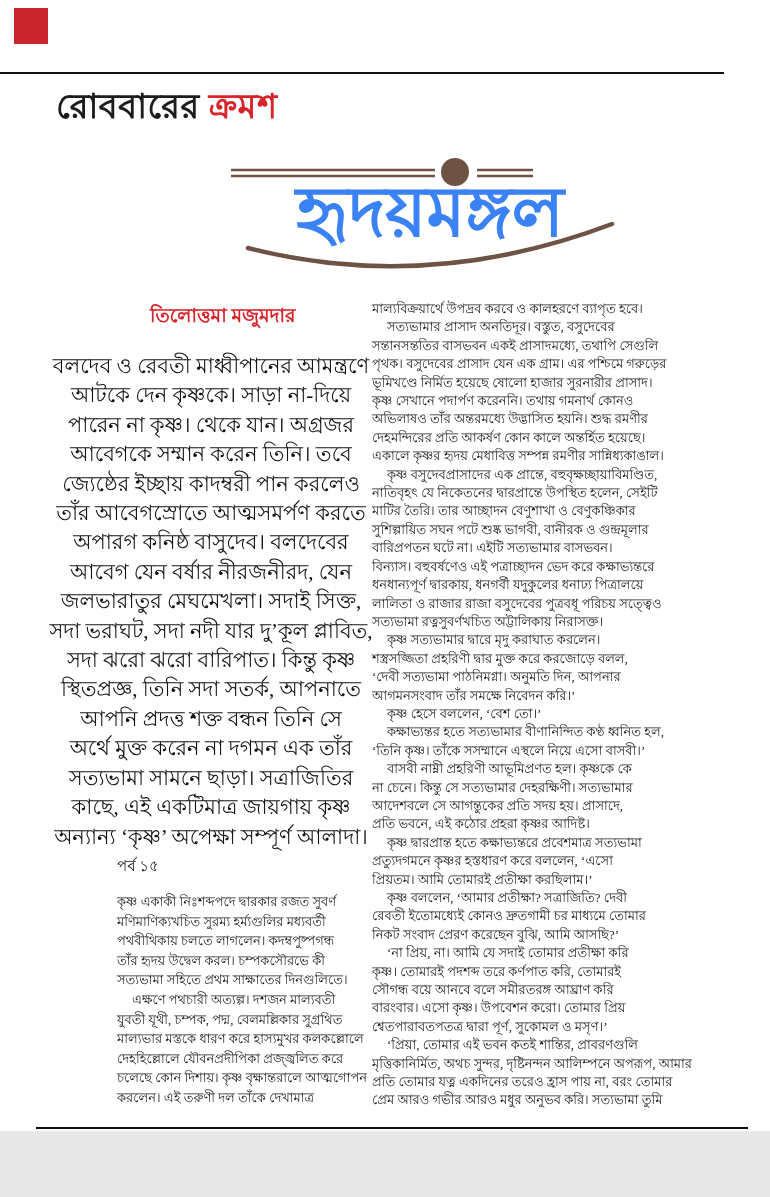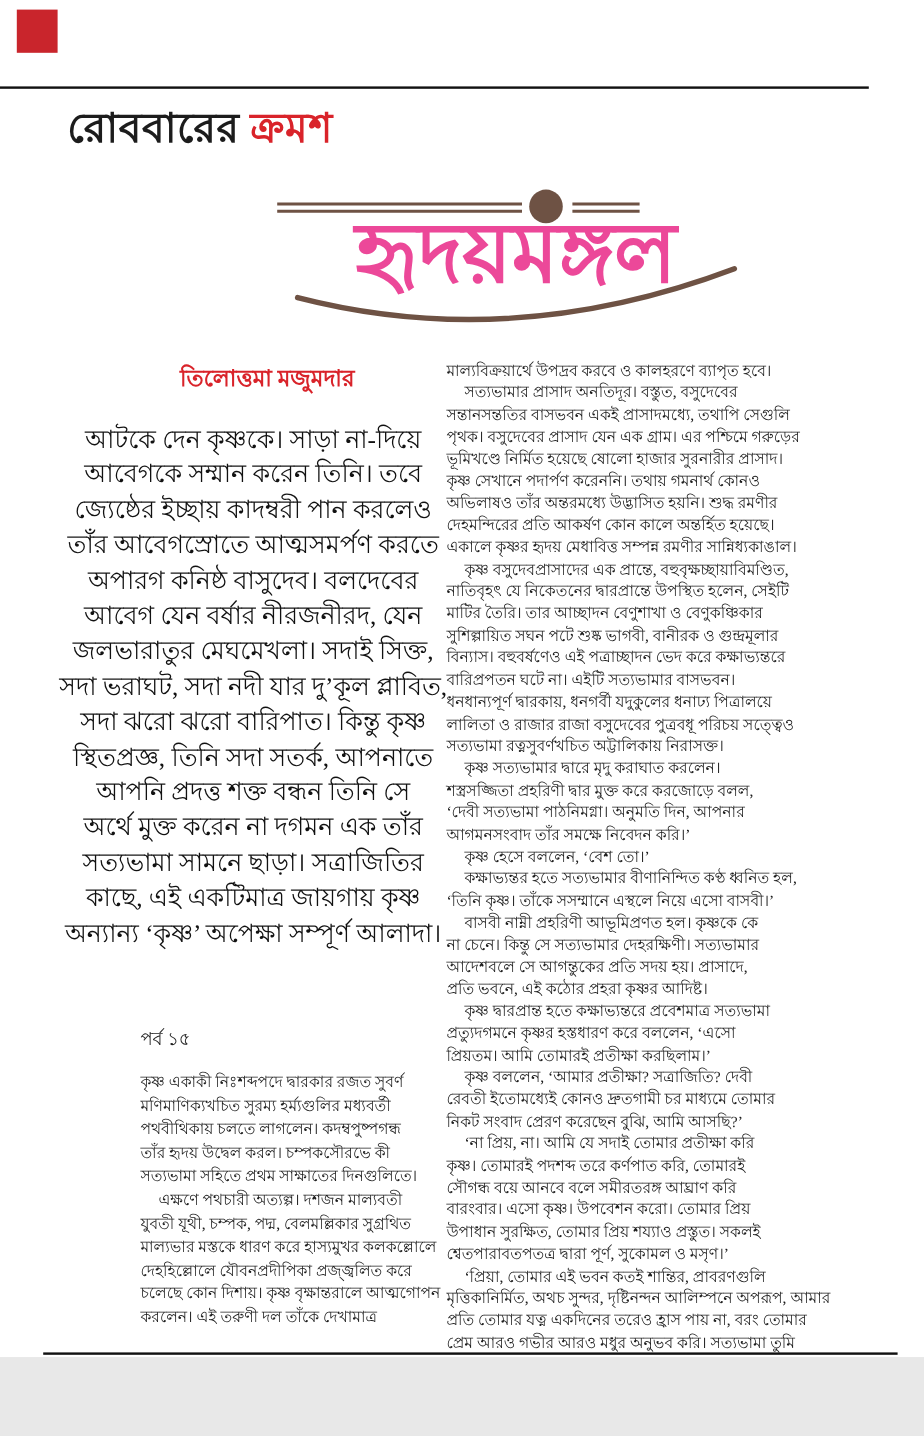--- a/index.html
+++ b/index.html
@@ -60,27 +60,29 @@
     <svg class="title-svg" width="500" height="155" viewBox="0 0 500 155">
       <g stroke="#6e5244" fill="none" stroke-width="2.6">
         <line x1="96" y1="18" x2="300" y2="18"></line>
         <line x1="96" y1="24" x2="300" y2="24"></line>
         <line x1="342" y1="18" x2="398" y2="18"></line>
         <line x1="342" y1="24" x2="398" y2="24"></line>
       </g>
       <circle cx="320" cy="20" r="14" fill="#6e5244"></circle>
       <path d="M 113 96 Q 292 142 477 72" stroke="#6e5244" stroke-width="4.5" fill="none" stroke-linecap="round"></path>
     </svg>
-    <div class="title-text" style="color: #ec4899;">হৃদয়মঙ্গল</div>
+    <div class="title-text" style="color: #3b82f6;">হৃদয়মঙ্গল</div>
   </div>
 
   <div class="author" style="color: rgb(217, 35, 42);">তিলোত্তমা মজুমদার</div>
 
   <div class="lead">
+      <div>বলদেব ও রেবতী মাধ্বীপানের আমন্ত্রণে</div>
       <div>আটকে দেন কৃষ্ণকে। সাড়া না-দিয়ে</div>
+      <div>পারেন না কৃষ্ণ। থেকে যান। অগ্রজর</div>
       <div>আবেগকে সম্মান করেন তিনি। তবে</div>
       <div>জ্যেষ্ঠের ইচ্ছায় কাদম্বরী পান করলেও</div>
       <div>তাঁর আবেগস্রোতে আত্মসমর্পণ করতে</div>
       <div>অপারগ কনিষ্ঠ বাসুদেব। বলদেবের</div>
       <div>আবেগ যেন বর্ষার নীরজনীরদ, যেন</div>
       <div>জলভারাতুর মেঘমেখলা। সদাই সিক্ত,</div>
       <div>সদা ভরাঘট, সদা নদী যার দু’কূল প্লাবিত,</div>
       <div>সদা ঝরো ঝরো বারিপাত। কিন্তু কৃষ্ণ</div>
       <div>স্থিতপ্রজ্ঞ, তিনি সদা সতর্ক, আপনাতে</div>
       <div>আপনি প্রদত্ত শক্ত বন্ধন তিনি সে</div>
@@ -113,22 +115,22 @@
       <div>পৃথক। বসুদেবের প্রাসাদ যেন এক গ্রাম। এর পশ্চিমে গরুড়ের</div>
       <div>ভূমিখণ্ডে নির্মিত হয়েছে ষোলো হাজার সুরনারীর প্রাসাদ।</div>
       <div>কৃষ্ণ সেখানে পদার্পণ করেননি। তথায় গমনার্থ কোনও</div>
       <div>অভিলাষও তাঁর অন্তরমধ্যে উদ্ভাসিত হয়নি। শুদ্ধ রমণীর</div>
       <div>দেহমন্দিরের প্রতি আকর্ষণ কোন কালে অন্তর্হিত হয়েছে।</div>
       <div>একালে কৃষ্ণর হৃদয় মেধাবিত্ত সম্পন্ন রমণীর সান্নিধ্যকাঙাল।</div>
       <div class="indent">কৃষ্ণ বসুদেবপ্রাসাদের এক প্রান্তে, বহুবৃক্ষচ্ছায়াবিমণ্ডিত,</div>
       <div>নাতিবৃহৎ যে নিকেতনের দ্বারপ্রান্তে উপস্থিত হলেন, সেইটি</div>
       <div>মাটির তৈরি। তার আচ্ছাদন বেণুশাখা ও বেণুকঞ্চিকার</div>
       <div>সুশিল্পায়িত সঘন পটে শুষ্ক ভাগবী, বানীরক ও গুন্দ্রমূলার</div>
+      <div>বারিপ্রপতন ঘটে না। এইটি সত্যভামার বাসভবন।</div>
       <div>বিন্যাস। বহুবর্ষণেও এই পত্রাচ্ছাদন ভেদ করে কক্ষাভ্যন্তরে</div>
-      <div>বারিপ্রপতন ঘটে না। এইটি সত্যভামার বাসভবন।</div>
       <div>ধনধান্যপূর্ণ দ্বারকায়, ধনগর্বী যদুকুলের ধনাঢ্য পিত্রালয়ে</div>
       <div>লালিতা ও রাজার রাজা বসুদেবের পুত্রবধূ পরিচয় সত্ত্বেও</div>
       <div>সত্যভামা রত্নসুবর্ণখচিত অট্টালিকায় নিরাসক্ত।</div>
       <div class="indent">কৃষ্ণ সত্যভামার দ্বারে মৃদু করাঘাত করলেন।</div>
       <div>শস্ত্রসজ্জিতা প্রহরিণী দ্বার মুক্ত করে করজোড়ে বলল,</div>
       <div>‘দেবী সত্যভামা পাঠনিমগ্না। অনুমতি দিন, আপনার</div>
       <div>আগমনসংবাদ তাঁর সমক্ষে নিবেদন করি।’</div>
       <div class="indent">কৃষ্ণ হেসে বললেন, ‘বেশ তো।’</div>
       <div class="indent">কক্ষাভ্যন্তর হতে সত্যভামার বীণানিন্দিত কণ্ঠ ধ্বনিত হল,</div>
       <div>‘তিনি কৃষ্ণ। তাঁকে সসম্মানে এস্থলে নিয়ে এসো বাসবী।’</div>
@@ -139,21 +141,20 @@
       <div class="indent">কৃষ্ণ দ্বারপ্রান্ত হতে কক্ষাভ্যন্তরে প্রবেশমাত্র সত্যভামা</div>
       <div>প্রত্যুদগমনে কৃষ্ণর হস্তধারণ করে বললেন, ‘এসো</div>
       <div>প্রিয়তম। আমি তোমারই প্রতীক্ষা করছিলাম।’</div>
       <div class="indent">কৃষ্ণ বললেন, ‘আমার প্রতীক্ষা? সত্রাজিতি? দেবী</div>
       <div>রেবতী ইতোমধ্যেই কোনও দ্রুতগামী চর মাধ্যমে তোমার</div>
       <div>নিকট সংবাদ প্রেরণ করেছেন বুঝি, আমি আসছি?’</div>
       <div class="indent">‘না প্রিয়, না। আমি যে সদাই তোমার প্রতীক্ষা করি</div>
       <div>কৃষ্ণ। তোমারই পদশব্দ তরে কর্ণপাত করি, তোমারই</div>
       <div>সৌগন্ধ বয়ে আনবে বলে সমীরতরঙ্গ আঘ্রাণ করি</div>
       <div>বারংবার। এসো কৃষ্ণ। উপবেশন করো। তোমার প্রিয়</div>
-      <div>উপাধান সুরক্ষিত, তোমার প্রিয় শয্যাও প্রস্তুত। সকলই</div>
       <div>শ্বেতপারাবতপতত্র দ্বারা পূর্ণ, সুকোমল ও মসৃণ।’</div>
       <div class="indent">‘প্রিয়া, তোমার এই ভবন কতই শান্তির, প্রাবরণগুলি</div>
       <div>মৃত্তিকানির্মিত, অথচ সুন্দর, দৃষ্টিনন্দন আলিম্পনে অপরূপ, আমার</div>
       <div>প্রতি তোমার যত্ন একদিনের তরেও হ্রাস পায় না, বরং তোমার</div>
       <div>প্রেম আরও গভীর আরও মধুর অনুভব করি। সত্যভামা তুমি</div>
     </div>
 
   <div class="bottom-rule"></div>
 
   <div class="footer">

